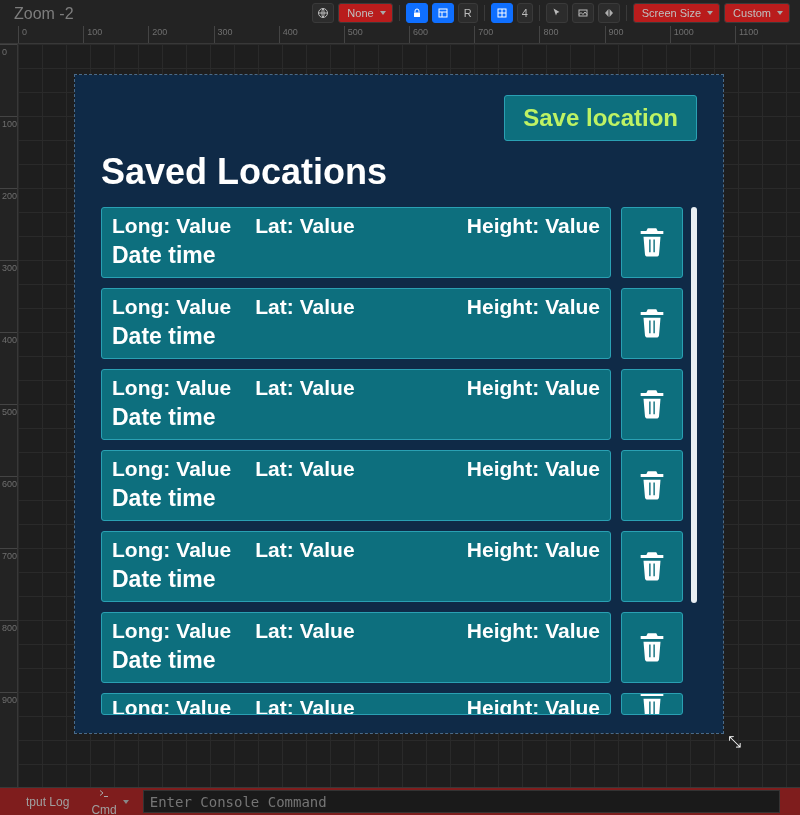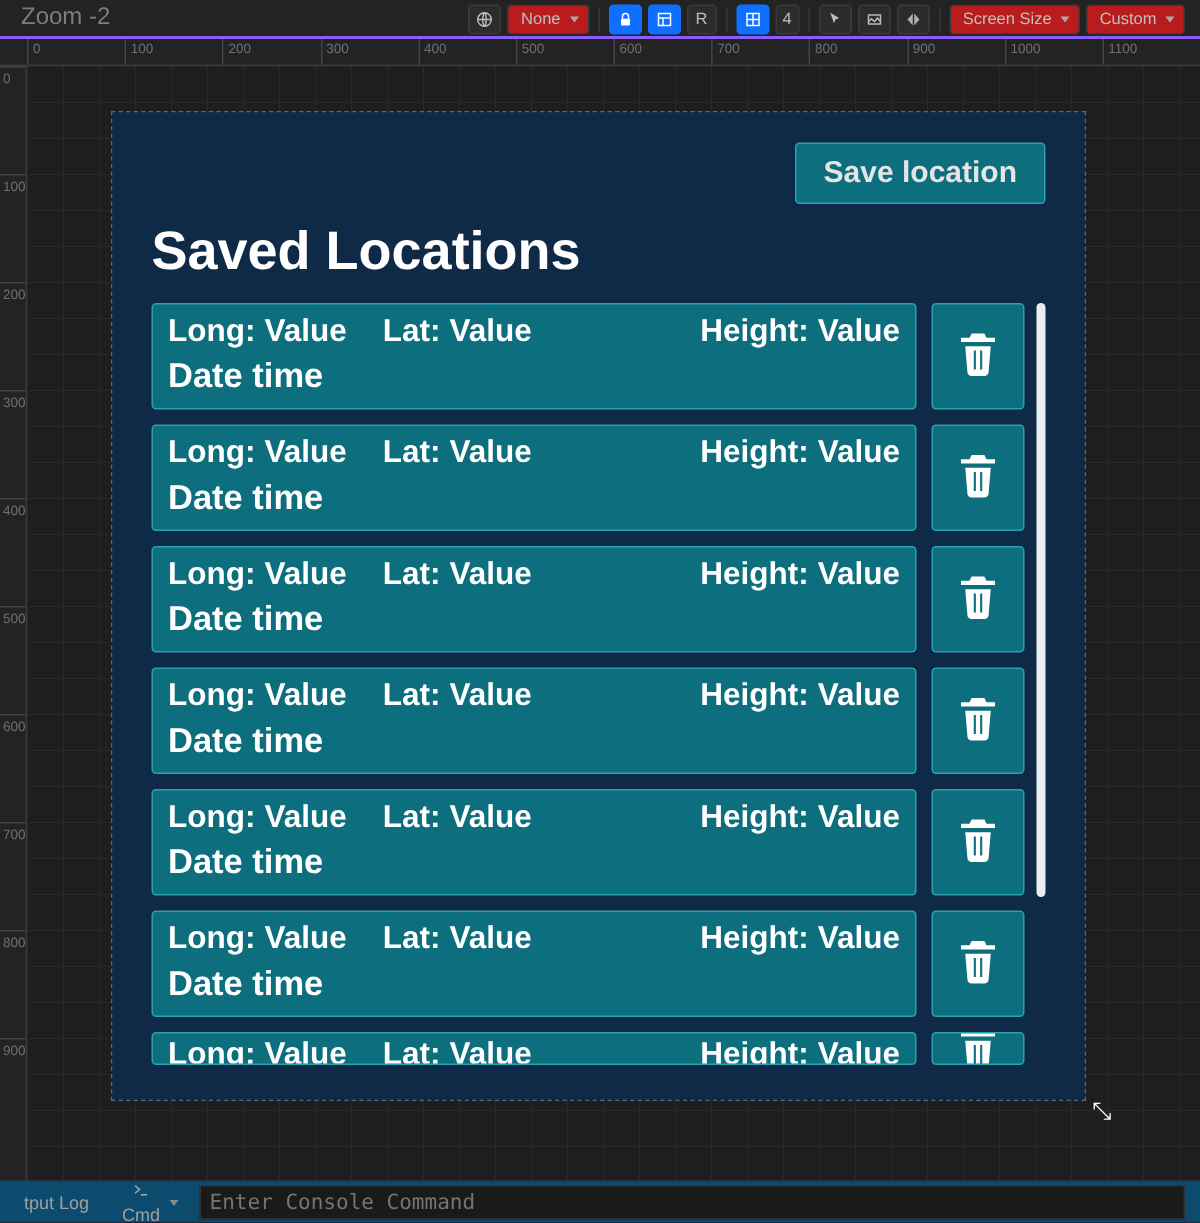--- a/index.html
+++ b/index.html
@@ -8,21 +8,21 @@
     background: #1a1a1a;
     font-family: Arial, Helvetica, sans-serif;
     color: #c0c0c0;
     position: relative;
   }
 
   
   .top-bar {
     height: 28px;
     background: #232323;
-    border-bottom: 4px solid #8b5cf6;
+    border-bottom: 1px solid #8b5cf6;
     display: flex;
     align-items: center;
     padding: 0 6px;
     font-size: 12px;
     position: relative;
   }
   .zoom-label {
     font-size: 16px;
     color: #7d7d7d;
     margin-left: 8px;
@@ -145,22 +145,22 @@
     overflow: hidden;
   }
   .panel-top {
     display: flex;
     justify-content: flex-end;
     margin-bottom: 10px;
   }
   .save-btn {
     background: #0d6f7e;
     border: 1px solid #2aa0b3;
-    color: #e5e5e5;
-    font-size: 20px;
+    color: #bef264;
+    font-size: 24px;
     font-weight: 600;
     padding: 8px 18px;
     border-radius: 3px;
   }
   .panel-title {
     font-size: 36px;
     font-weight: 700;
     margin-bottom: 14px;
     color: #fff;
   }
@@ -221,26 +221,26 @@
   }
   .delete-btn svg { width: 34px; height: 34px; fill: #fff; }
 
   .loc-row.cut .loc-card, .loc-row.cut .delete-btn { height: 22px; overflow: hidden; padding-top:2px; padding-bottom:0;}
 
   
   .bottom-bar {
     position: absolute;
     left: 0; right: 0; bottom: 0;
     height: 28px;
-    background: #0c4a6e;
+    background: #7f1d1d;
     border-top: 1px solid #383838;
     display: flex;
     align-items: center;
     gap: 10px;
-    padding: 0 10px;
+    padding: 0 20px;
     font-size: 12px;
     color: #a0a0a0;
   }
   .bb-item {
     display: inline-flex;
     align-items: center;
     gap: 4px;
     padding: 2px 6px;
   }
   .bb-dropdown {

